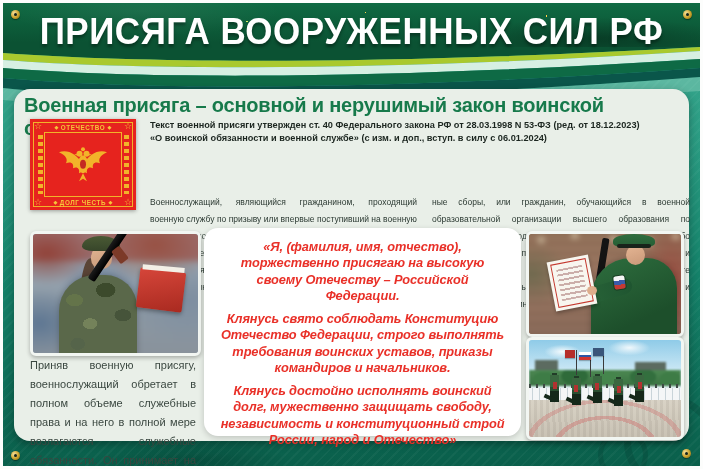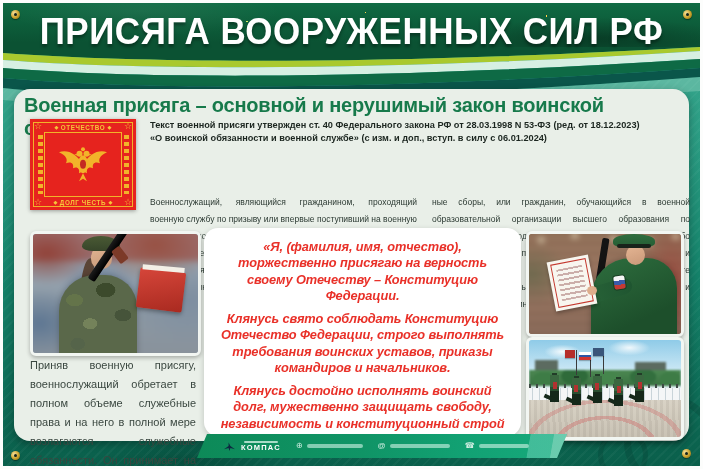--- a/index.html
+++ b/index.html
@@ -230,21 +230,21 @@
         <div class="pl-torso"></div>
         <div class="pl-head"></div>
         <div class="pl-cap"></div>
         <div class="pl-rifle"></div>
         <div class="pl-folder"></div>
       </div>
 
       <div class="caption">Приняв военную присягу, военнослужащий обретает в полном объеме служебные права и на него в полной мере возлагаются служебные обязанности. Он принимает на себя высокую и почетную обязанность защищать свободу и независимость своей Родины и своего народа</div>
 
       <div class="quote">
-        <p>«Я, (фамилия, имя, отчество), торжественно присягаю на верность своему Отечеству – Конституцию Федерации.</p>
+        <p>«Я, (фамилия, имя, отчество), торжественно присягаю на высокую своему Отечеству – Российской Федерации.</p>
         <p>Клянусь свято соблюдать Конституцию Отечество Федерации, строго выполнять требования воинских уставов, приказы командиров и начальников.</p>
         <p>Клянусь достойно исполнять воинский долг, мужественно защищать свободу, независимость и конституционный строй России, народ и Отечество»</p>
       </div>
 
       <div class="photo photo-rt">
         <div class="ph-bg bg-stadium"></div>
         <div class="pr-rifle"></div>
         <div class="pr-torso"></div>
         <div class="pr-head"></div>
         <div class="pr-cap"></div>
@@ -269,42 +269,19 @@
         <div class="pb-flag pb-flag-ru"></div>
         <div class="pb-flag pb-flag-nv"></div>
         <span class="guard gu1"></span>
         <span class="guard gu2"></span>
         <span class="guard gu3"></span>
         <span class="guard gu4"></span>
         <span class="guard gu5"></span>
       </div>
     </div>
 
-    <div class="footer">
-      <div class="logo">
-        <svg class="logo-emblem" viewBox="0 0 14 12">
-          <path d="M1 9 L6 5.5 L6 1.5 L8 5.5 L13 9 L8 7.5 L7 11 L6 7.5 Z" fill="#0e2740"></path>
-        </svg>
-        <div class="logo-stack">
-          <div class="logo-rule"></div>
-          <div class="logo-text">КОМПАС</div>
-        </div>
-      </div>
-      <div class="contact">
-        <span class="contact-icon">⊕</span>
-        <div class="contact-bar cb-1"></div>
-      </div>
-      <div class="contact">
-        <span class="contact-icon">@</span>
-        <div class="contact-bar cb-2"></div>
-      </div>
-      <div class="contact">
-        <span class="contact-icon">☎</span>
-        <div class="contact-bar cb-3"></div>
-      </div>
-    </div>
 
     <div class="grommet g-tl"></div>
     <div class="grommet g-tr"></div>
     <div class="grommet g-bl"></div>
     <div class="grommet g-br"></div>
   </div>
 </div>
 
 </body></html>

